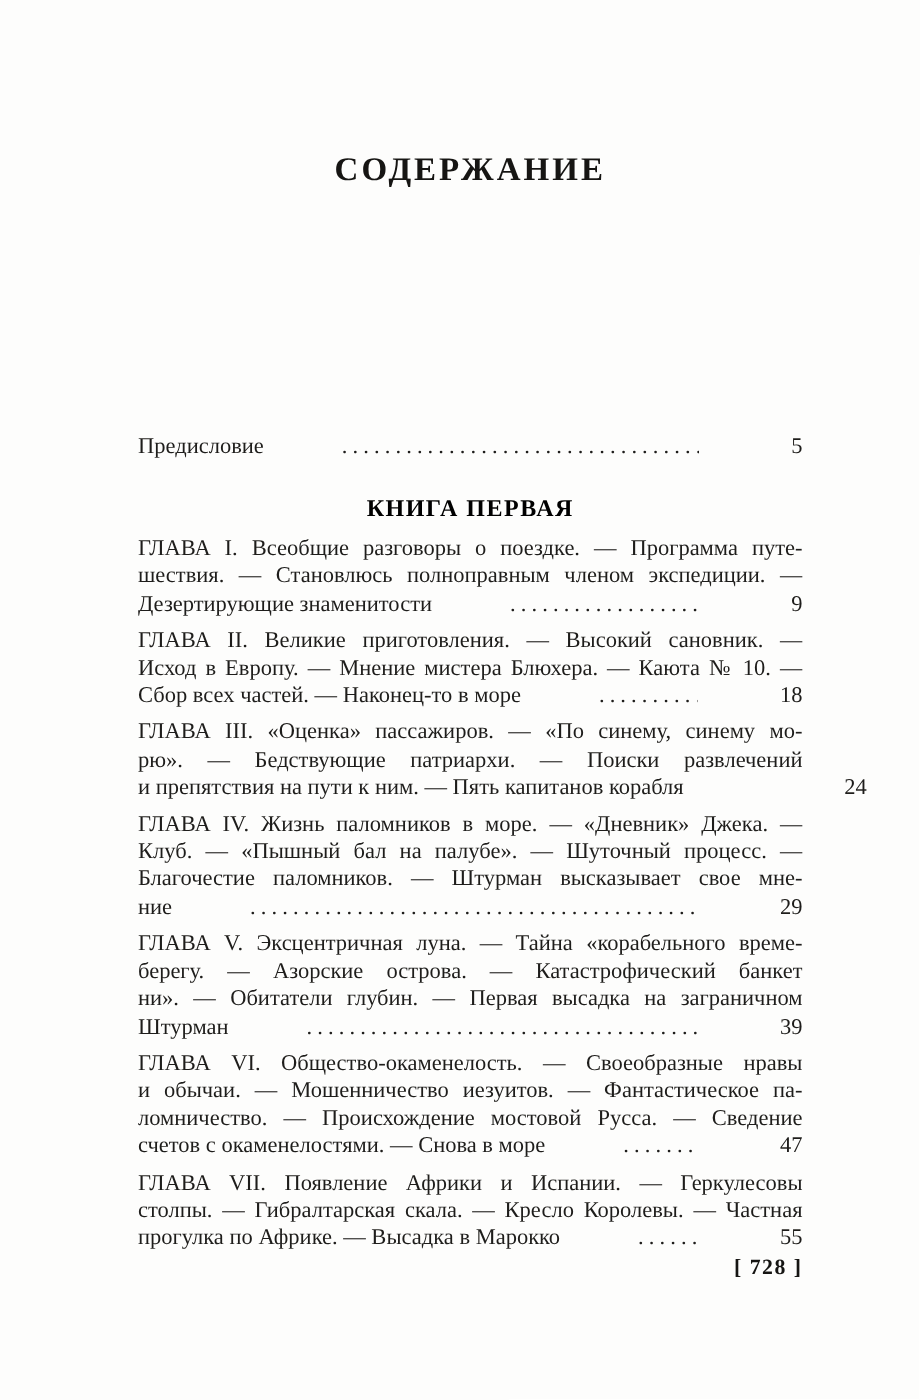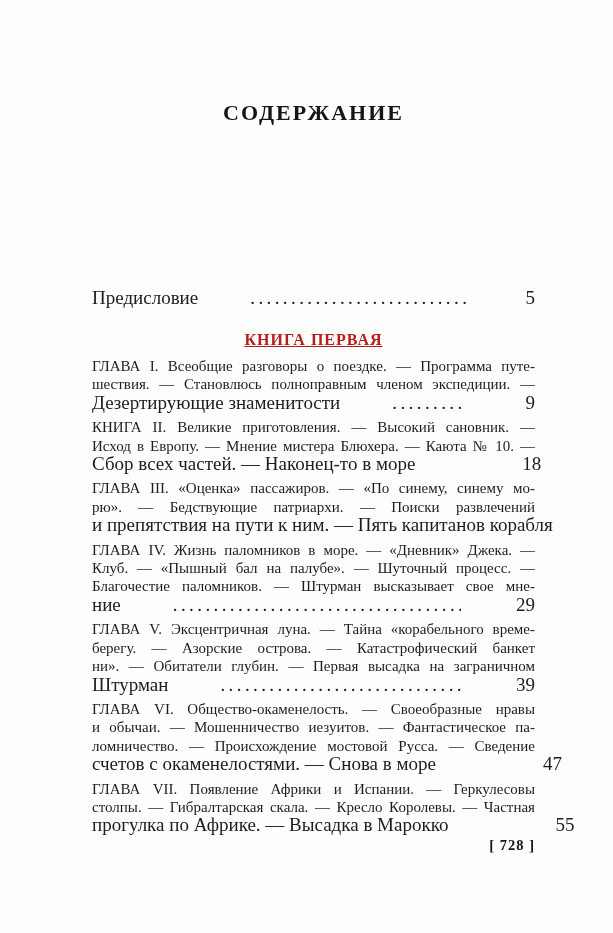--- a/index.html
+++ b/index.html
@@ -34,43 +34,42 @@
     left: 0; right: 0;
   }
   .section-heading {
     position: absolute;
     top: 331px;
     left: 0; right: 0;
     text-align: center;
     font-size: 16px;
     font-weight: bold;
     letter-spacing: 1px;
-    color: #b91c1c;
-    text-decoration: underline;
+    color: #000000;
   }
   .entries {
     position: absolute;
     top: 357px;
     left: 0; right: 0;
   }
   .entry {
     margin-bottom: 6px;
     font-size: 15px;
     line-height: 18.4px;
   }
   .jline {
     text-align: justify;
     text-align-last: justify;
     white-space: nowrap;
     overflow: hidden;
   }
   .lastline {
     display: flex;
     align-items: flex-end;
-    font-size: 19px;
+    font-size: 15px;
     line-height: 18.4px;
     gap: 48px;
   }
   .lastline .txt { white-space: nowrap; }
   .leader {
     flex: 1;
     overflow: hidden;
     white-space: nowrap;
     letter-spacing: 3.4px;
     padding-left: 4px;
@@ -113,21 +112,21 @@
         <div class="entry">
           <div class="jline">ГЛАВА I. Всеобщие разговоры о поездке. — Программа путе-</div>
           <div class="jline">шествия. — Становлюсь полноправным членом экспедиции. —</div>
           <div class="lastline">
             <span class="txt">Дезертирующие знаменитости</span>
             <span class="leader">..........................................................................................</span>
             <span class="pg">9</span>
           </div>
         </div>
         <div class="entry">
-          <div class="jline">КНИГА II. Великие приготовления. — Высокий сановник. —</div>
+          <div class="jline">ГЛАВА II. Великие приготовления. — Высокий сановник. —</div>
           <div class="jline">Исход в Европу. — Мнение мистера Блюхера. — Каюта № 10. —</div>
           <div class="lastline">
             <span class="txt">Сбор всех частей. — Наконец-то в море</span>
             <span class="leader">..........................................................................................</span>
             <span class="pg">18</span>
           </div>
         </div>
         <div class="entry">
           <div class="jline">ГЛАВА III. «Оценка» пассажиров. — «По синему, синему мо-</div>
           <div class="jline">рю». — Бедствующие патриархи. — Поиски развлечений</div>

